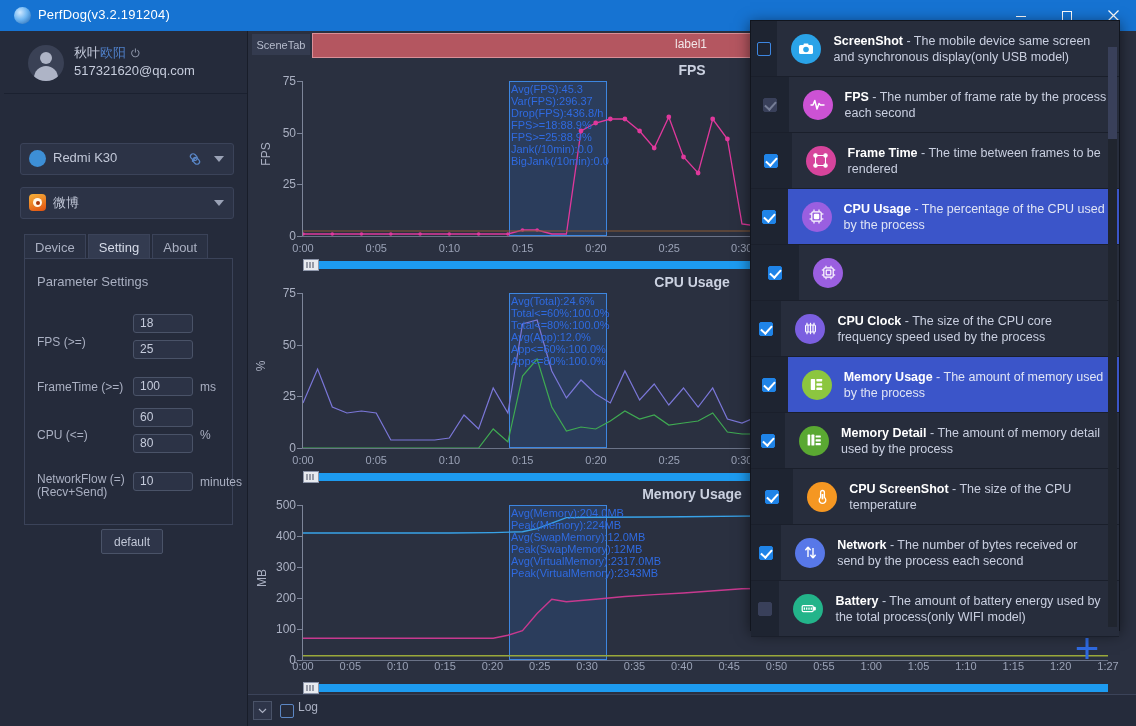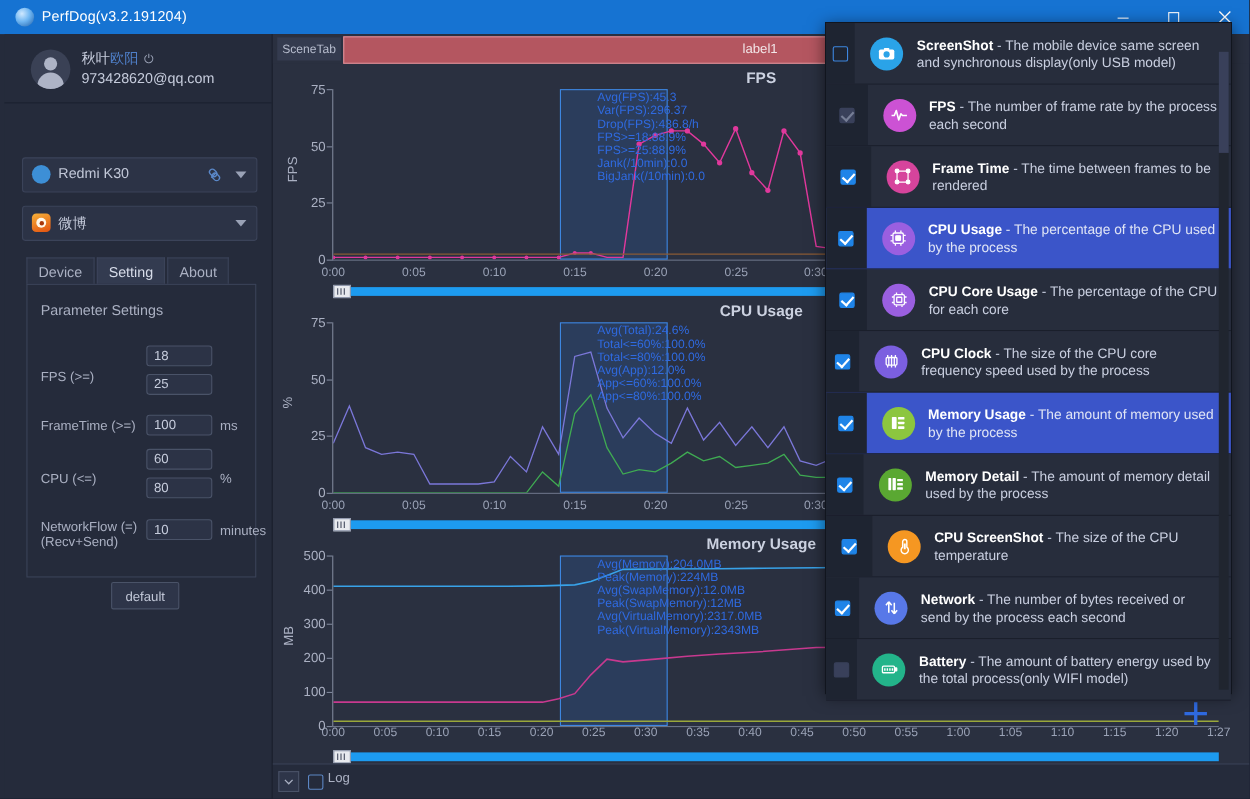--- a/index.html
+++ b/index.html
@@ -66,21 +66,21 @@
   .c3{top:452px;}
   .chart-title{position:absolute;left:0;right:0;top:3px;text-align:center;font-size:14px;color:#cbd1e0;font-weight:bold;}
   .plot{position:absolute;left:55px;top:22px;width:805px;height:155px;}
   .ylabel{position:absolute;left:8px;top:50%;transform:translateY(-50%) rotate(-90deg);font-size:12px;color:#aab0c2;
     transform-origin:center;white-space:nowrap;}
   .ytick{position:absolute;right:100%;margin-right:7px;transform:translateY(-50%);font-size:12px;color:#aab0c2;white-space:nowrap;}
   .xaxis{position:absolute;left:0;top:100%;width:100%;height:24px;}
   .xtick{position:absolute;top:6px;transform:translateX(-50%);font-size:11px;color:#9aa2b6;white-space:nowrap;}
   .axisline{position:absolute;background:#7d8599;}
   .sel{position:absolute;background:rgba(52,110,190,0.22);border:1px solid #3d86e0;box-sizing:border-box;}
-  .annot{position:absolute;font-size:11px;color:#2f6ae0;line-height:12.2px;white-space:nowrap;padding-left:32px;}
+  .annot{position:absolute;font-size:11px;color:#2f6ae0;line-height:12.2px;white-space:nowrap;}
   .scrollrow{position:absolute;left:55px;width:805px;height:12px;}
   .scrollrow .handle{position:absolute;left:0;top:0;width:16px;height:12px;background:#e8eaef;border:1px solid #8e96aa;box-sizing:border-box;}
   .scrollrow .bar{position:absolute;left:16px;top:2px;right:0;height:8px;background:#1d9bf0;}
 
   
   .gxaxis{position:absolute;left:303px;top:660px;width:805px;height:16px;}
   .gxaxis .xtick{top:0;font-size:11px;color:#9aa2b6;}
 
   .bottombar{position:absolute;left:248px;top:694px;width:888px;height:32px;background:#252b3b;border-top:1px solid #3b4359;}
   .bb-arrow{position:absolute;left:5px;top:6px;width:17px;height:17px;background:#2e3549;border:1px solid #4a5368;
@@ -143,21 +143,21 @@
 
   <div class="sidebar">
     <div class="acct">
       <div class="avatar">
         <div class="head"></div>
           <div class="body"></div>
       </div>
       <div class="acct-name">
         <span>秋叶</span><span class="hl">欧阳</span><span class="pw">⏻</span>
       </div>
-      <div class="acct-mail">973428620@qq.com</div>
+      <div class="acct-mail">517321620@qq.com</div>
     </div>
 
     <div class="combo dev">
       <div class="combo-ico ico-android"></div>
       <div class="combo-txt">Redmi K30</div>
       <div class="combo-link">
         <svg width="16" height="16" viewBox="0 0 16 16">
           <path d="M5 10.5 L9 6.5 M4.2 7.2 a2.6 2.6 0 0 1 3.7-3.7 l1.6 1.6 a2.6 2.6 0 0 1 -3.7 3.7z" fill="none" stroke="#5a87c8" stroke-width="1.2"></path>
           <path d="M11.8 8.8 a2.6 2.6 0 0 1 -3.7 3.7 l-1.6-1.6 a2.6 2.6 0 0 1 3.7-3.7z" fill="none" stroke="#5a87c8" stroke-width="1.2"></path>
         </svg>
@@ -518,21 +518,20 @@
                 <line x1="11" y1="1.8" x2="11" y2="3.6"></line>
                 <line x1="6" y1="13.4" x2="6" y2="15.2"></line>
                 <line x1="11" y1="13.4" x2="11" y2="15.2"></line>
                 <line x1="1.8" y1="6" x2="3.6" y2="6"></line>
                 <line x1="1.8" y1="11" x2="3.6" y2="11"></line>
                 <line x1="13.4" y1="6" x2="15.2" y2="6"></line>
                 <line x1="13.4" y1="11" x2="15.2" y2="11"></line>
               </g>
             </svg>
           </div>
-          <div class="opttext"><b>CPU Core Usage</b><span> - The percentage of the CPU for each core</span></div>
         </div>
         <div class="optrow">
           <div class="chkcell">
             <div class="chk on">
               <div class="tick"></div>
             </div>
           </div>
           <div class="optico" style="background: rgb(123, 95, 224);">
             <svg width="17" height="17" viewBox="0 0 17 17">
               <g stroke="#fff" stroke-width="1.2" fill="none">

